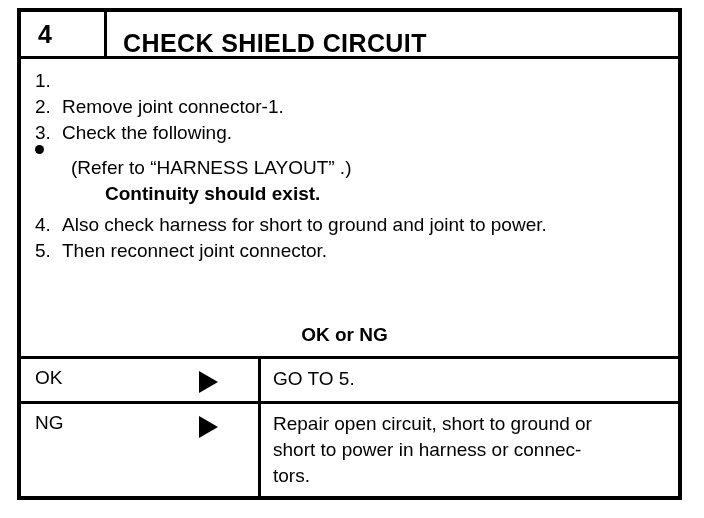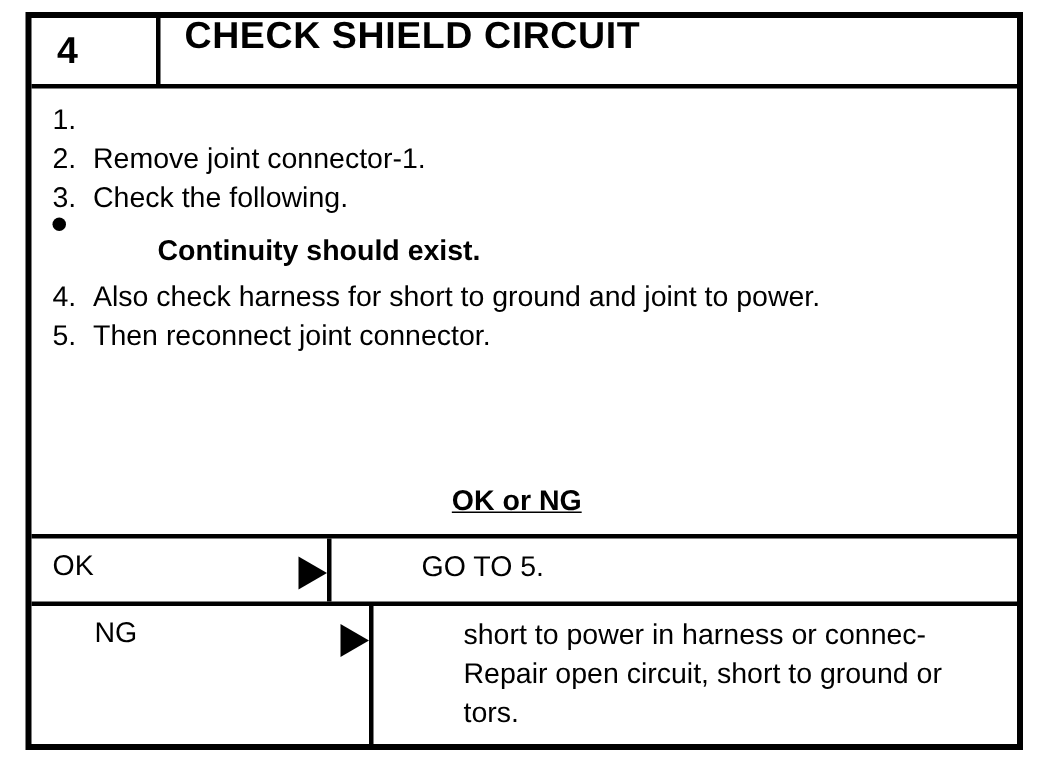--- a/index.html
+++ b/index.html
@@ -55,21 +55,21 @@
   }
   .step-number {
     font-size: 25px;
     font-weight: bold;
     line-height: 1;
     letter-spacing: 0.2px;
   }
   .header-title-cell {
     flex: 1;
     display: flex;
-    align-items: flex-start;
+    align-items: flex-end;
     padding-left: 16px;
     box-sizing: border-box;
   }
   .header-title {
     font-size: 25px;
     font-weight: bold;
     letter-spacing: 0.4px;
     line-height: 1;
   }
 
@@ -127,40 +127,38 @@
   .spacer-sm { height: 5px; }
 
   .ok-or-ng {
     font-size: 19px;
     font-weight: bold;
     text-align: center;
     line-height: 26px;
     margin-top: auto;
     margin-bottom: 8px;
     padding-right: 14px;
-    text-decoration: underline;
   }
 
   
   .result-row {
     display: flex;
     align-items: stretch;
     flex: none;
   }
   .result-row.ok-row {
     border-bottom: 3px solid #000;
     min-height: 42px;
   }
   .result-row.ng-row {
     min-height: 92px;
-    padding-left: 28px;
   }
 
   .judgement-cell {
-    width: 200px;
+    width: 240px;
     flex: none;
     border-right: 3px solid #000;
     box-sizing: border-box;
     display: flex;
     align-items: flex-start;
     padding: 7px 0 0 14px;
     position: relative;
   }
   .judgement-label {
     font-size: 19px;
@@ -174,21 +172,20 @@
     height: 0;
     border-top: 11px solid transparent;
     border-bottom: 11px solid transparent;
     border-left: 19px solid #000;
   }
 
   .action-cell {
     flex: 1;
     box-sizing: border-box;
     padding: 7px 10px 6px 12px;
-    margin-left: 48px;
   }
   .action-text {
     font-size: 19px;
     line-height: 26px;
   }
   .action-text .wrap-line {
     display: block;
     white-space: nowrap;
   }
 </style>
@@ -220,20 +217,21 @@
         <span class="marker">3.</span>
         <span>Check the following.</span>
       </div>
 
       <div class="line">
         <span class="bullet-marker">
             <span class="bullet-dot"></span>
           </span>
       </div>
 
+      <div class="line indent-ref">(Refer to “HARNESS LAYOUT” .)</div>
       <div class="line emphasis">Continuity should exist.</div>
 
       <div class="spacer-sm"></div>
 
       <div class="line">
         <span class="marker">4.</span>
         <span>Also check harness for short to ground and joint to power.</span>
       </div>
       <div class="line">
         <span class="marker">5.</span>
@@ -255,21 +253,21 @@
       </div>
     </div>
 
     <div class="result-row ng-row">
       <div class="judgement-cell">
         <span class="judgement-label">NG</span>
         <span class="arrow-icon"></span>
       </div>
       <div class="action-cell">
         <div class="action-text">
+          <span class="wrap-line">Repair open circuit, short to ground or</span>
           <span class="wrap-line">short to power in harness or connec-</span>
-          <span class="wrap-line">Repair open circuit, short to ground or</span>
           <span class="wrap-line">tors.</span>
         </div>
       </div>
     </div>
 
   </div>
 </div>
 
 </body></html>

